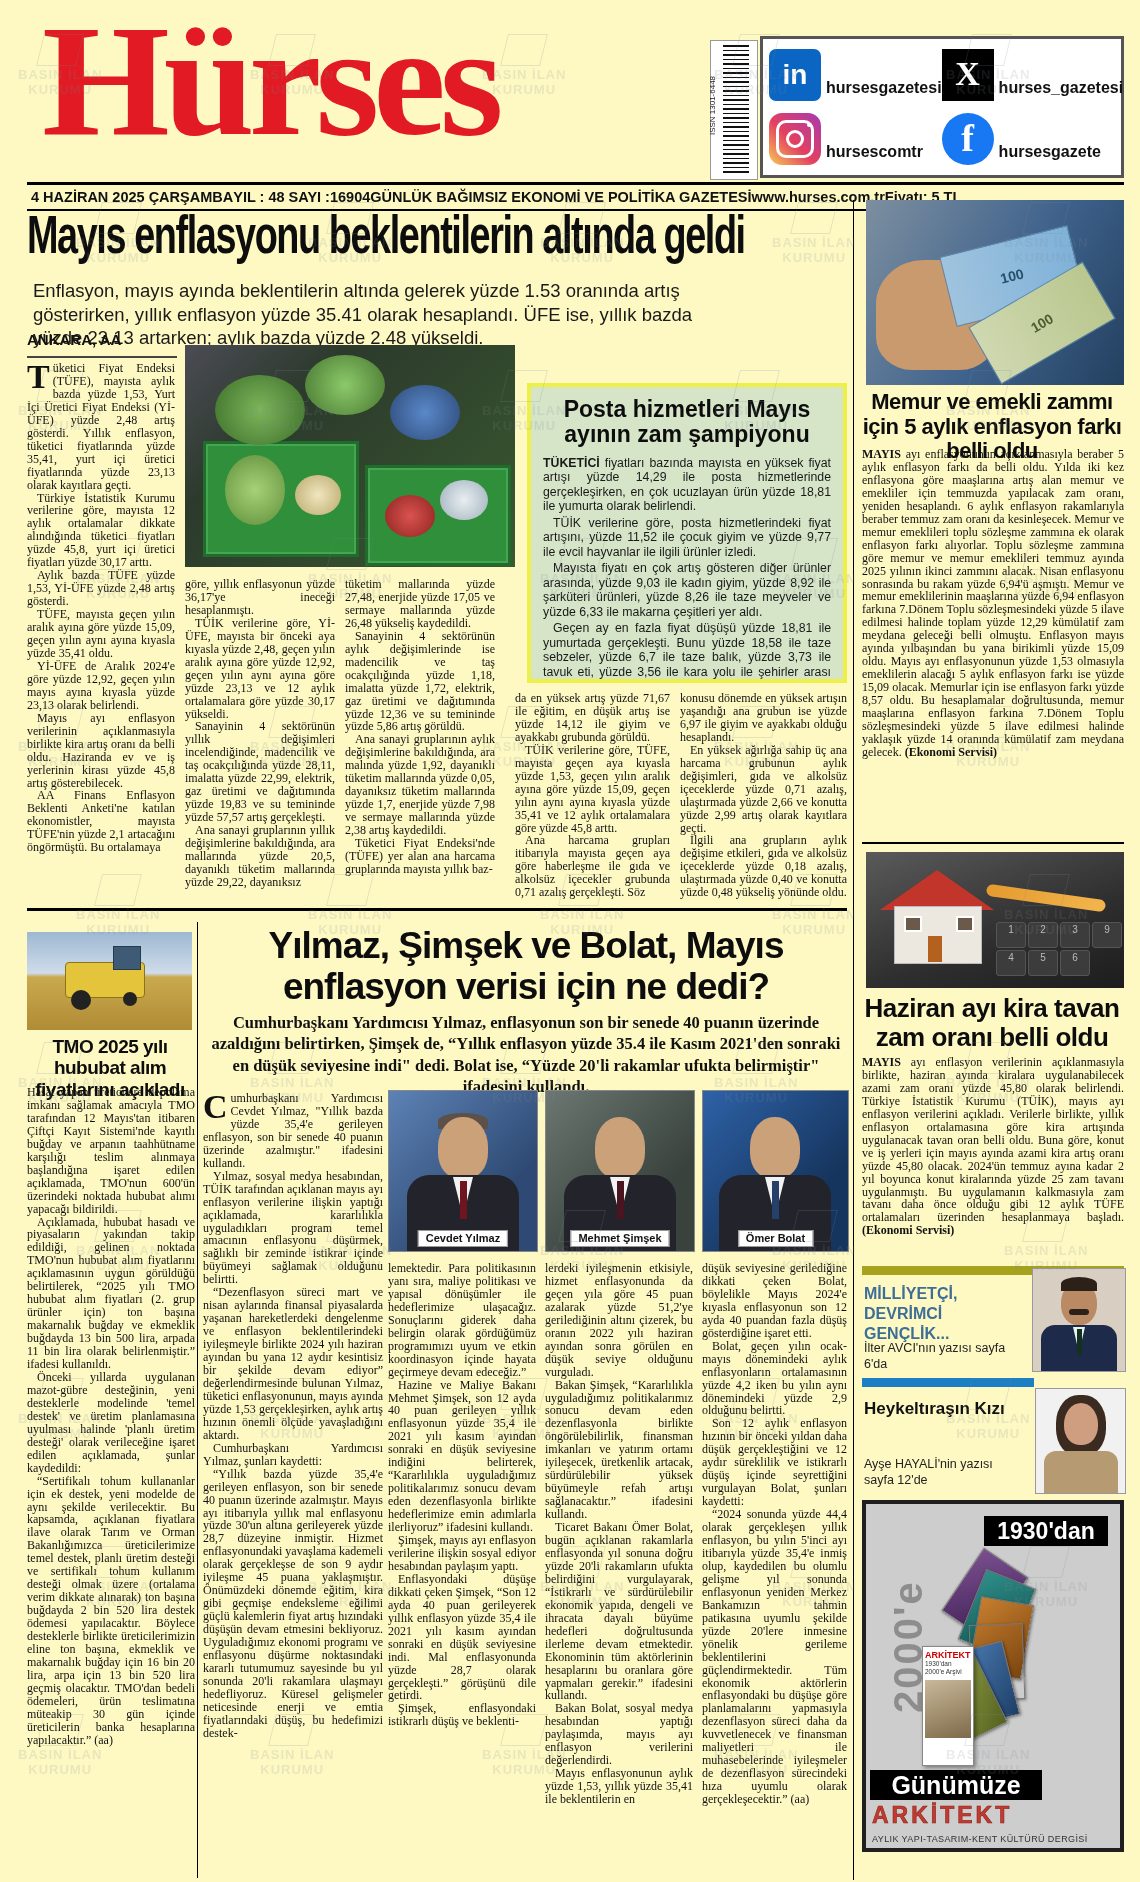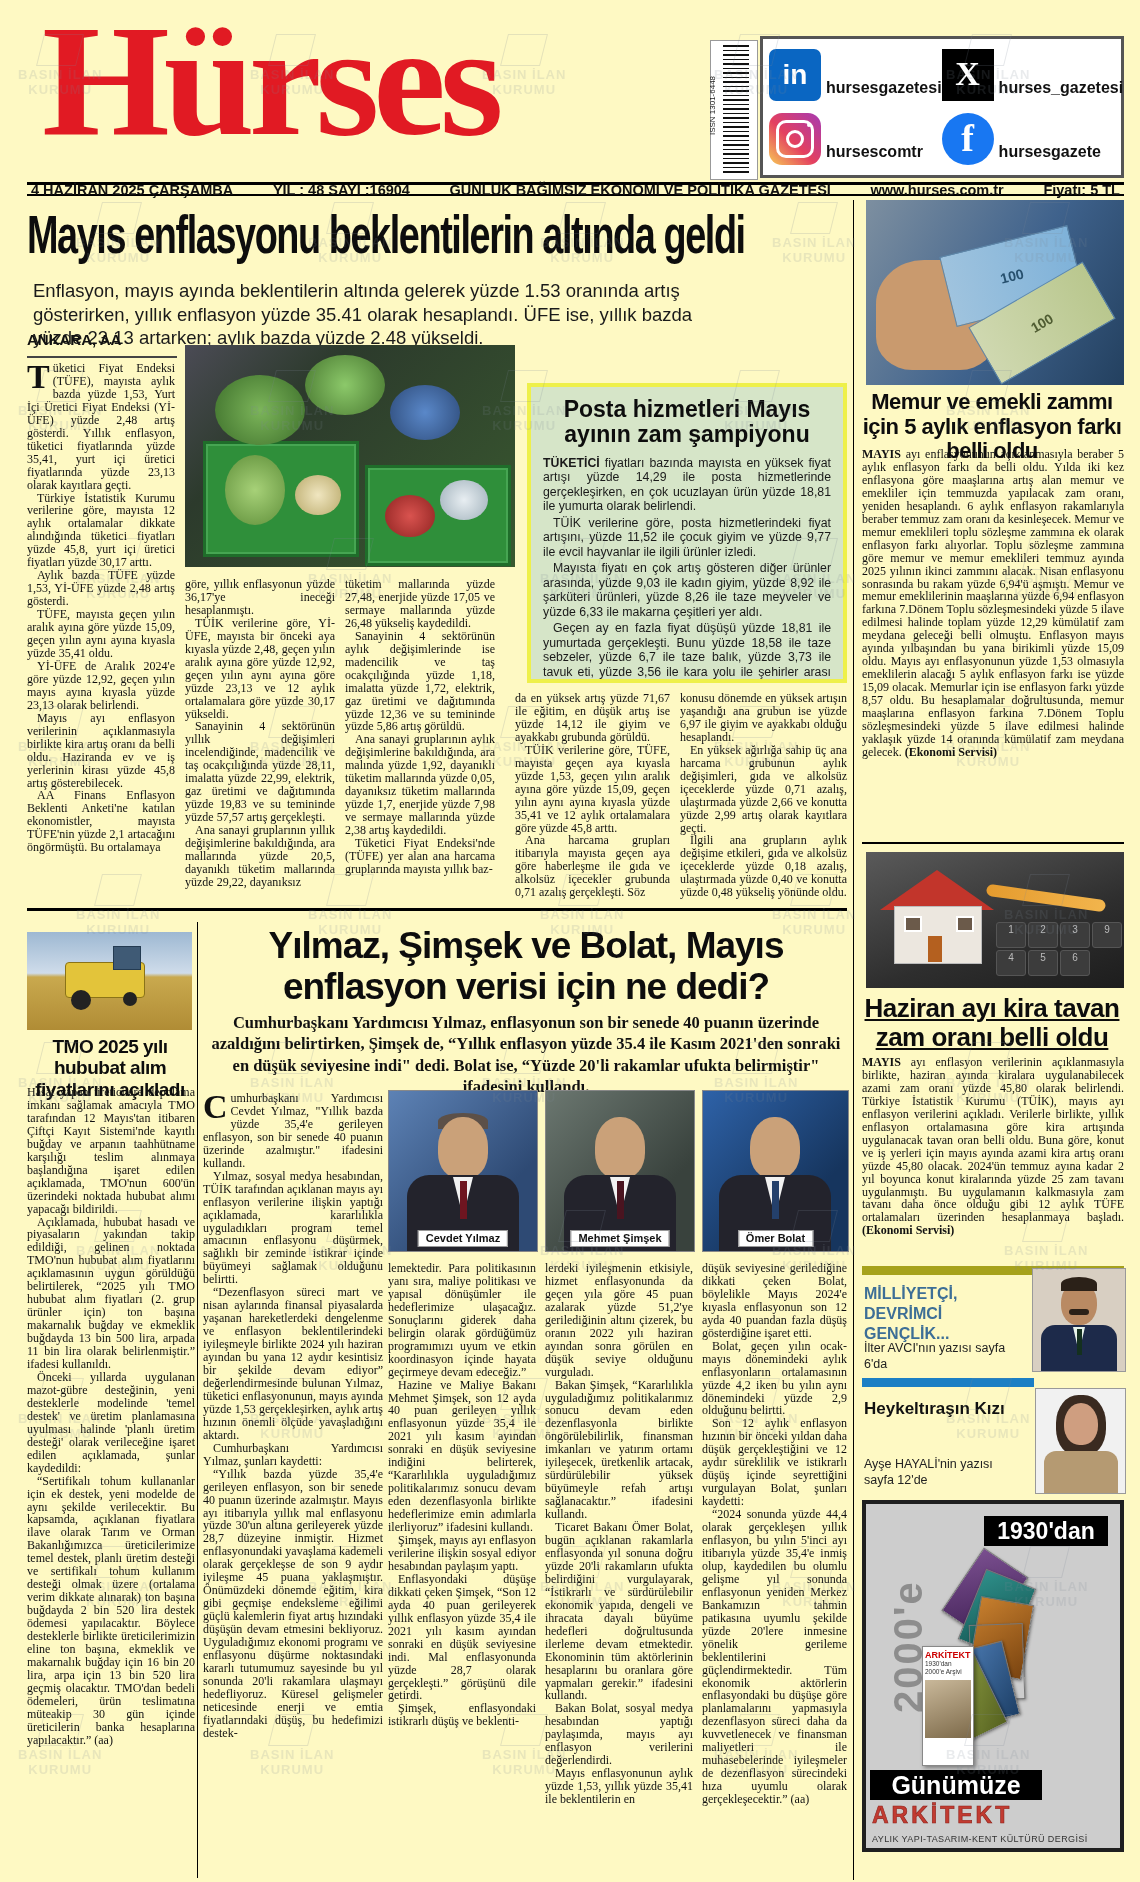--- a/index.html
+++ b/index.html
@@ -28,22 +28,22 @@
         font:bold 28px/52px "Liberation Sans",sans-serif;text-align:center;}
   .icon-x{width:52px;height:52px;background:#000;color:#fff;font:bold 34px/50px "Liberation Serif",serif;text-align:center;}
   .icon-ig{width:52px;height:52px;border-radius:13px;position:relative;
         background:linear-gradient(45deg,#f7c956 0%,#e4405f 45%,#a63ab2 100%);}
   .icon-ig .frame{position:absolute;inset:7px;border:3px solid #fff;border-radius:10px;}
   .icon-ig .lens{position:absolute;left:17px;top:17px;width:12px;height:12px;border:3px solid #fff;border-radius:50%;}
   .icon-ig .dot{position:absolute;right:10px;top:10px;width:4px;height:4px;background:#fff;border-radius:50%;}
   .icon-fb{width:52px;height:52px;border-radius:50%;background:#1877f2;color:#fff;
         font:bold 38px/50px "Liberation Serif",serif;text-align:center;}
   
-  .infobar{position:absolute;left:27px;top:182px;width:1097px;height:14px;border-top:3px solid #000;
-        border-bottom:2px solid #000;display:flex;justify-content:space-between;align-items:center;
+  .infobar{position:absolute;left:27px;top:182px;width:1097px;height:29px;border-top:3px solid #000;
+        border-bottom:2px solid #000;display:flex;align-items:center;
         font:bold 14.5px "Liberation Sans",sans-serif;color:#111;padding:1px 4px;box-sizing:border-box;}
   
   .lead-headline{position:absolute;left:27px;top:203px;width:1000px;font:bold 54px/62px "Liberation Sans",sans-serif;
         color:#0d0d0d;letter-spacing:-2px;white-space:nowrap;transform:scaleX(.70);transform-origin:left top;}
   .lead-subhead{position:absolute;left:33px;top:279px;width:692px;font:18.5px/1.28 "Liberation Sans",sans-serif;color:#1a1a1a;}
   .byline{position:absolute;left:27px;top:331px;width:150px;font:bold 15px "Liberation Sans",sans-serif;
         color:#111;border-bottom:2px solid #444;padding-bottom:8px;}
   .newsbody{font:12px/1.08 "Liberation Serif",serif;color:#111;text-align:justify;overflow:hidden;}
   .newsbody p{margin:0;text-indent:10px;}
   .newsbody p:first-child{text-indent:0;}
@@ -265,21 +265,21 @@
     <div class="key" style="left:194px;top:98px;width:28px;height:24px;">6</div>
     <div class="key" style="left:226px;top:70px;width:28px;height:24px;">9</div>
     <div class="pencil"></div>
     <div class="roof"></div>
     <div class="house-body"></div>
     <div class="win" style="left:38px;top:64px;"></div>
     <div class="win" style="left:90px;top:64px;"></div>
     <div class="door"></div>
   </div>
 
-  <div class="sb-headline" style="left:860px;top:994px;width:264px;font-size:26px;text-decoration:underline;">Haziran ayı kira tavan zam oranı belli oldu</div>
+  <div class="sb-headline" style="left:860px;top:994px;width:264px;font-size:26px;">Haziran ayı kira tavan zam oranı belli oldu</div>
   <div class="newsbody kira-body">
     <p><b>MAYIS</b><span> ayı enflasyon verilerinin açıklanmasıyla birlikte, haziran ayında kiralara uygulanabilecek azami zam oranı yüzde 45,80 olarak belirlendi. Türkiye İstatistik Kurumu (TÜİK), mayıs ayı enflasyon verilerini açıkladı. Verilerle birlikte, yıllık enflasyon ortalamasına göre kira artışında uygulanacak tavan oran belli oldu. Buna göre, konut ve iş yerleri için mayıs ayında azami kira artış oranı yüzde 45,80 olacak. 2024'ün temmuz ayına kadar 2 yıl boyunca konut kiralarında yüzde 25 zam tavanı uygulanmıştı. Bu uygulamanın kalkmasıyla zam tavanı daha önce olduğu gibi 12 aylık TÜFE ortalamaları üzerinden hesaplanmaya başladı. </span><b>(Ekonomi Servisi)</b></p>
   </div>
 
   <div class="bar" style="left:862px;top:1266px;width:262px;background:#a6a21b;"></div>
   <div class="teaser-title" style="left:864px;top:1284px;width:160px;color:#3d6e96;">MİLLİYETÇİ,
 DEVRİMCİ
 GENÇLİK...</div>
   <div class="teaser-note" style="left:864px;top:1340px;width:150px;">İlter AVCI'nın
 yazısı sayfa 6'da</div>

